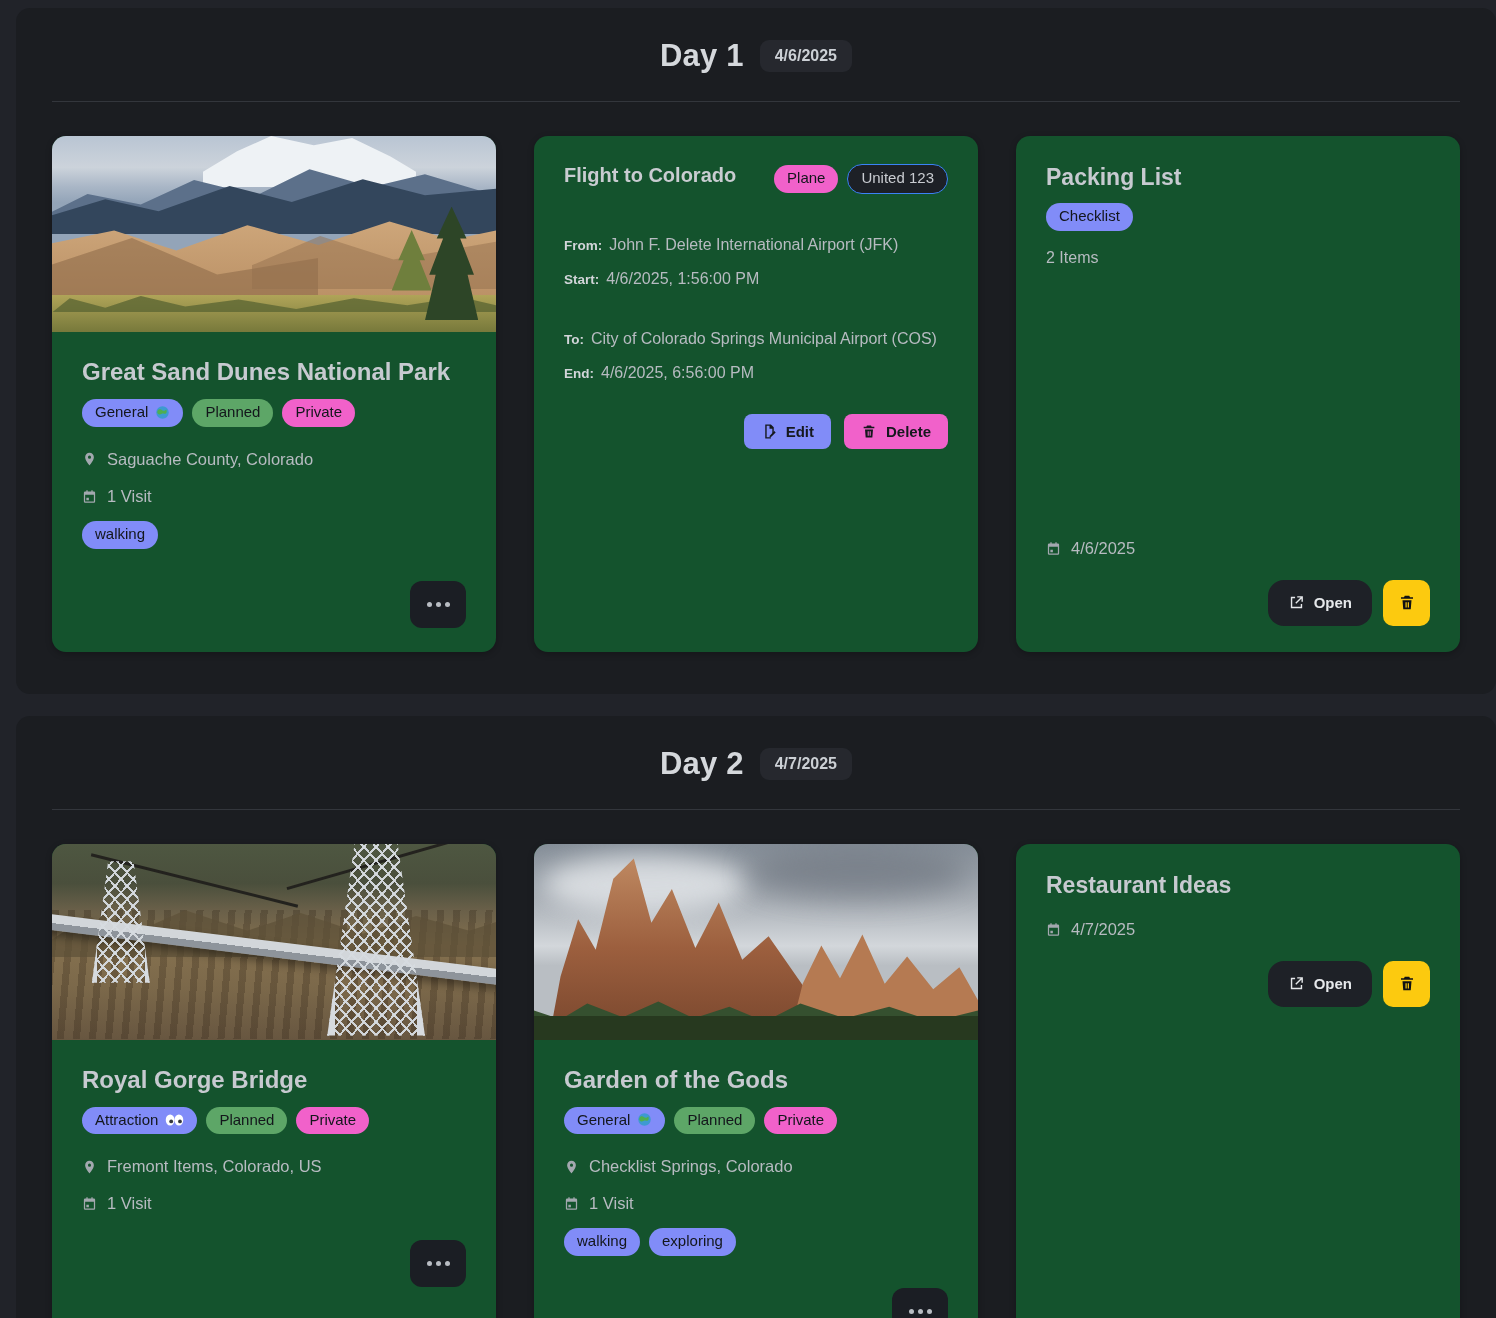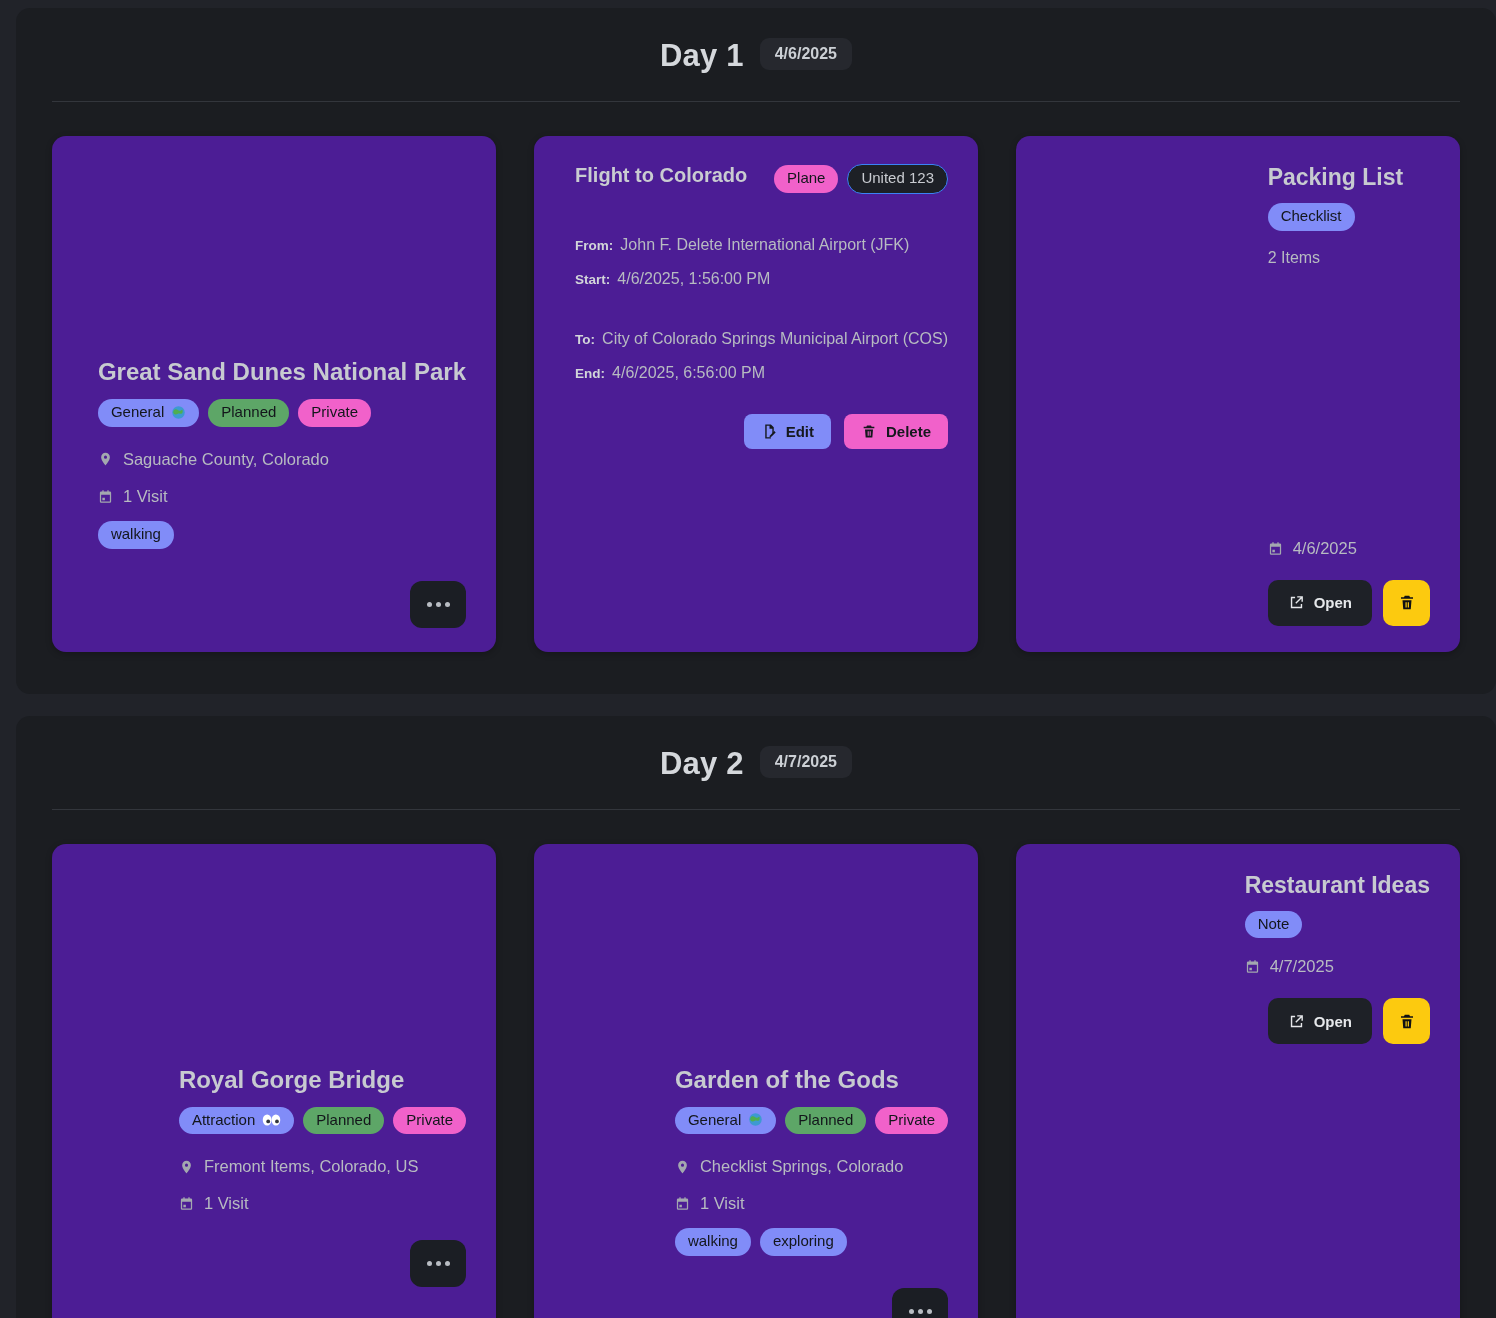--- a/index.html
+++ b/index.html
@@ -11,41 +11,40 @@
     width:1496px;
     color:#c3c7cd;
   }
   .day-panel {
     background:#1b1d21;
     border-radius:14px;
     padding:30px 0 42px 0;
     margin-bottom:22px;
   }
   .day-header {
-    display:flex; align-items:flex-start; justify-content:center; gap:16px;
+    display:flex; align-items:center; justify-content:center; gap:16px;
   }
   .day-title {
     margin:0; font-size:31px; font-weight:700; color:#d5d8dc; letter-spacing:.2px;
   }
   .day-date {
     background:#26282e; color:#ccd0d5; font-size:16px; font-weight:700;
     padding:7px 15px; border-radius:9px;
   }
   .day-divider {
     border:none; border-top:1px solid #33363c; margin:27px 36px 0 36px;
   }
   .cards {
     display:grid; grid-template-columns:repeat(3,1fr); gap:38px;
     padding:34px 36px 0 36px; align-items:stretch;
   }
   .card {
-    background:#4c1d95; border-radius:14px; overflow:hidden;
+    background:#14532d; border-radius:14px; overflow:hidden;
     display:flex; flex-direction:column; min-height:468px;
     box-shadow:0 2px 6px rgba(0,0,0,.25);
-    align-items:flex-end;
   }
   .card-img { position:relative; height:196px; overflow:hidden; flex:none; }
   .card-img div { position:absolute; }
   .card-body { padding:26px 30px 24px 30px; display:flex; flex-direction:column; flex:1; }
   .pad-card { padding:28px 30px 26px 30px; display:flex; flex-direction:column; flex:1; }
 
   .place-title { margin:0 0 13px 0; font-size:24px; font-weight:600; color:#c7cad0; }
   .note-title  { margin:0 0 12px 0; font-size:23px; font-weight:700; color:#c7cad0; }
   .flight-title{ margin:0; font-size:20px; font-weight:700; color:#c9ccd1; }
 
@@ -83,21 +82,21 @@
     font-size:15px; color:#15181d; padding:9px 17px; border-radius:8px;
   }
   .btn-edit { background:#818cf8;gap:8px; }
   .btn-delete { background:#f161ca; }
 
   .cl-items { font-size:16px; color:#b7bbc1; margin-top:4px; }
   .spacer { flex:1; }
   .cl-actions { display:flex; justify-content:flex-end; gap:11px; margin-top:13px; }
   .btn-open {
     background:#1e2127; color:#e6e8eb; font-size:15px;
-    padding:12px 20px; border-radius:10px;
+    padding:12px 20px; border-radius:16px;
   }
   .btn-trash {
     background:#fcca0f; width:47px; height:46px; border-radius:10px;
     display:inline-flex; align-items:center; justify-content:center; color:#101114;
   }
 
   
   .img-dunes { background:linear-gradient(180deg,#b9c5d3 0%,#ccd3db 16%,#a9b6c6 26%,#93a4b8 34%); }
   .dn-snow { left:34%; top:0; width:48%; height:26%; background:#eef2f5;
     clip-path:polygon(0 70%,16% 30%,32% 0,52% 18%,70% 4%,88% 40%,100% 70%,100% 100%,0 100%); }
@@ -406,25 +405,20 @@
               <i></i>
               <i></i>
             </button>
         </div>
       </div>
     </article>
 
     <article class="card">
       <div class="pad-card">
         <h2 class="note-title">Restaurant Ideas</h2>
-        <div class="tag-row" style="margin-bottom:10px">
-          <span class="pill purple">
-              <span>Note</span>
-            </span>
-        </div>
         <div class="meta">
           <svg width="15" height="15" viewBox="0 0 24 24">
               <path fill="currentColor" d="M7 2v2H5a2 2 0 0 0-2 2v14a2 2 0 0 0 2 2h14a2 2 0 0 0 2-2V6a2 2 0 0 0-2-2h-2V2h-2v2H9V2H7zM5 9h14v11H5V9zm2 5v4h4v-4H7z"></path>
             </svg>
           <span>4/7/2025</span>
         </div>
         <div class="cl-actions">
           <button class="btn btn-open">
             <svg width="17" height="17" viewBox="0 0 24 24">
                 <path fill="none" stroke="currentColor" stroke-width="2" d="M10 5H5v14h14v-5"></path>

